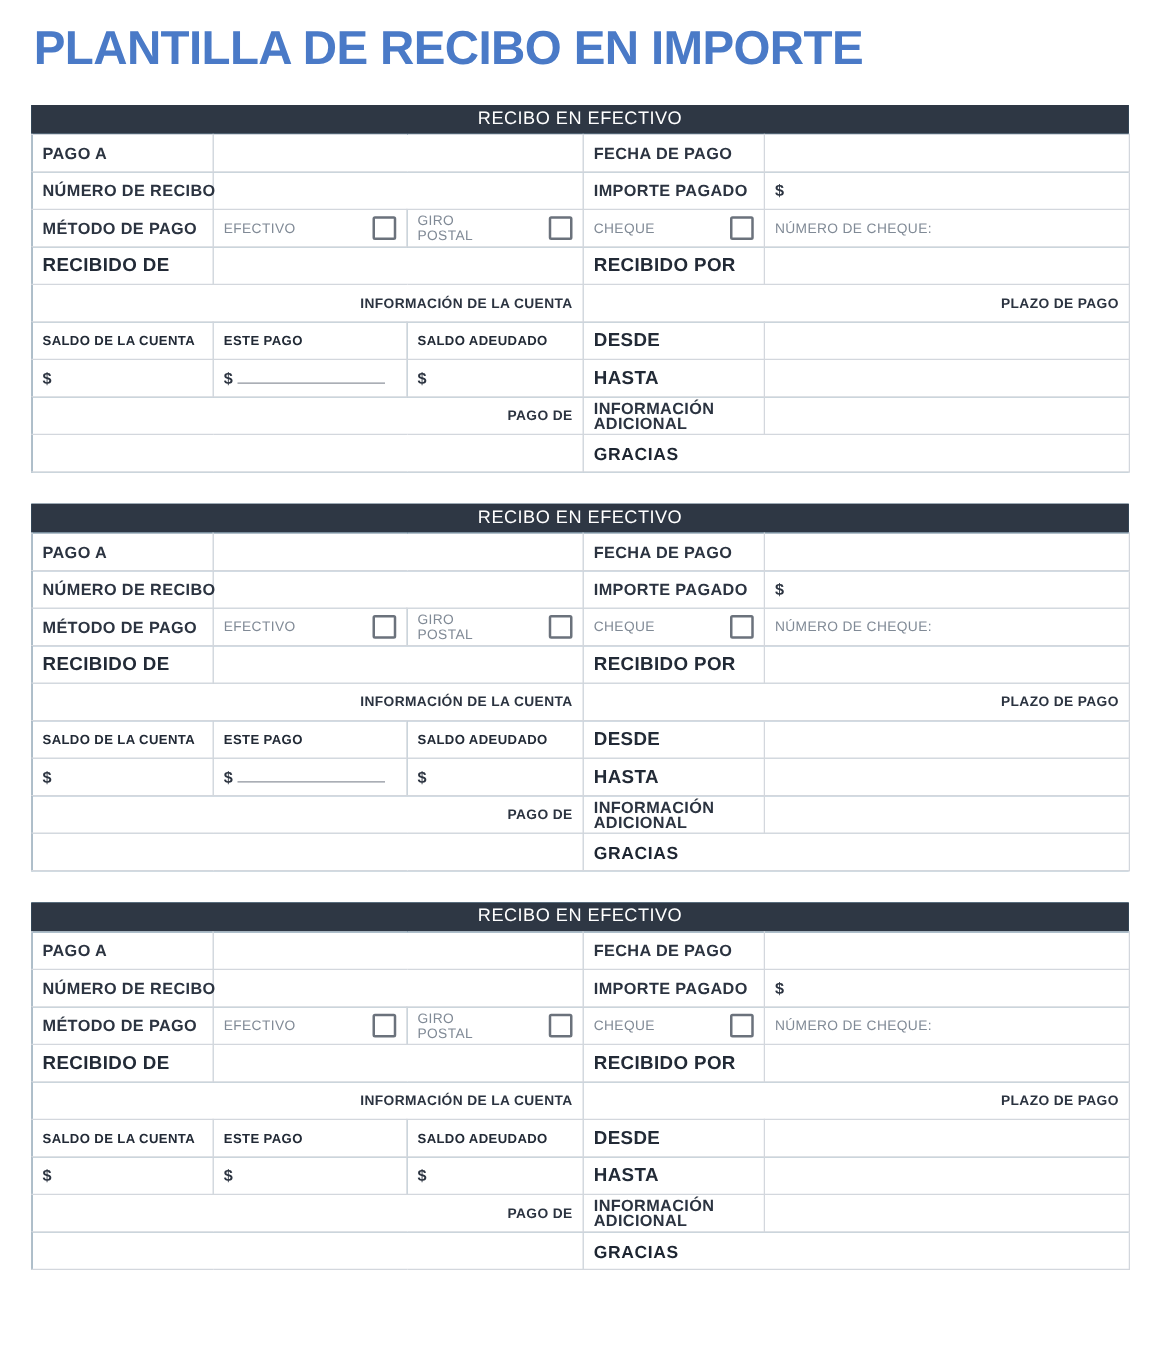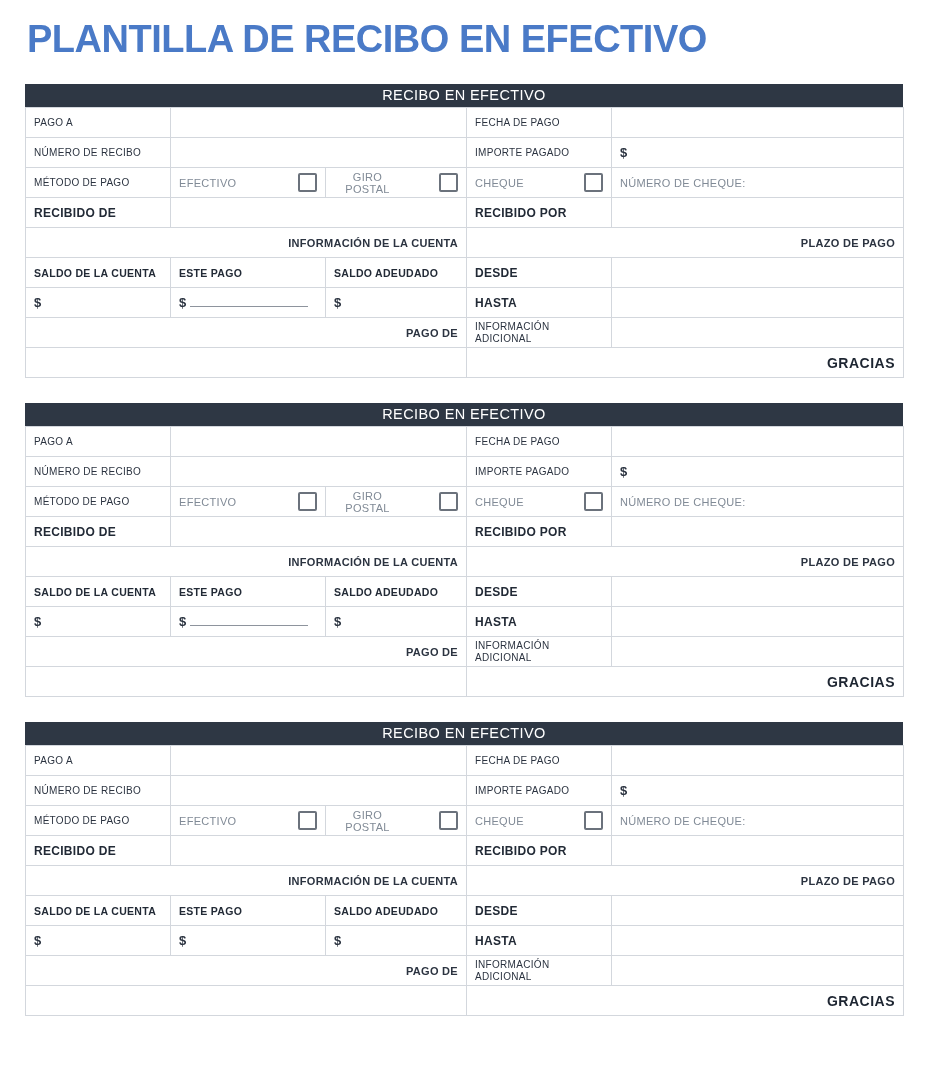--- a/index.html
+++ b/index.html
@@ -58,30 +58,30 @@
     padding: 0 8px;
     vertical-align: middle;
     background: #ffffff;
     box-sizing: border-box;
   }
 
   
   .lbl {
     background: #eceff4;
     color: #2b3340;
-    font-weight: normal;
-    font-size: 10px;
+    font-weight: bold;
+    font-size: 13px;
     letter-spacing: 0.3px;
     white-space: nowrap;
   }
   .lbl-dark {
     background: #aab4c6;
     color: #222a36;
     font-weight: bold;
-    font-size: 12px;
+    font-size: 15px;
     letter-spacing: 0.3px;
     white-space: nowrap;
   }
   .sec-head {
     background: #eceff4;
     color: #2b3340;
     font-weight: bold;
     font-size: 11px;
     letter-spacing: 0.3px;
     text-align: right;
@@ -103,33 +103,32 @@
     font-weight: bold;
     font-size: 13px;
     color: #2b3340;
   }
   .thanks {
     background: #aab4c6;
     color: #1d2531;
     font-weight: bold;
     font-size: 14px;
     letter-spacing: 0.5px;
-    text-align: right;
+    text-align: left;
   }
   .tall { height: 34px; }
 
   .chk-cell {
     padding: 0 10px;
   }
   .chk-wrap {
     display: flex;
     align-items: center;
     justify-content: space-between;
     width: 100%;
-    text-align: center;
   }
   .chk-wrap.tight { justify-content: flex-start; gap: 38px; }
   .checkbox {
     width: 15px;
     height: 15px;
     border: 2px solid #6b727c;
     border-radius: 2px;
     background: #ffffff;
     flex: 0 0 auto;
   }
@@ -146,21 +145,21 @@
     height: 11px;
   }
   .two-line {
     line-height: 12px;
     white-space: normal;
   }
 </style>
 </head>
 <body>
 
-<h1 id="page-title">PLANTILLA DE RECIBO EN EFECTIVO</h1>
+<h1 id="page-title">PLANTILLA DE RECIBO EN IMPORTE</h1>
 
 <div id="receipts">
   <section class="receipt">
 
     <div class="rc-header">RECIBO EN EFECTIVO</div>
 
     <table class="grid">
       <colgroup>
         <col style="width:145px">
         <col style="width:155px">

